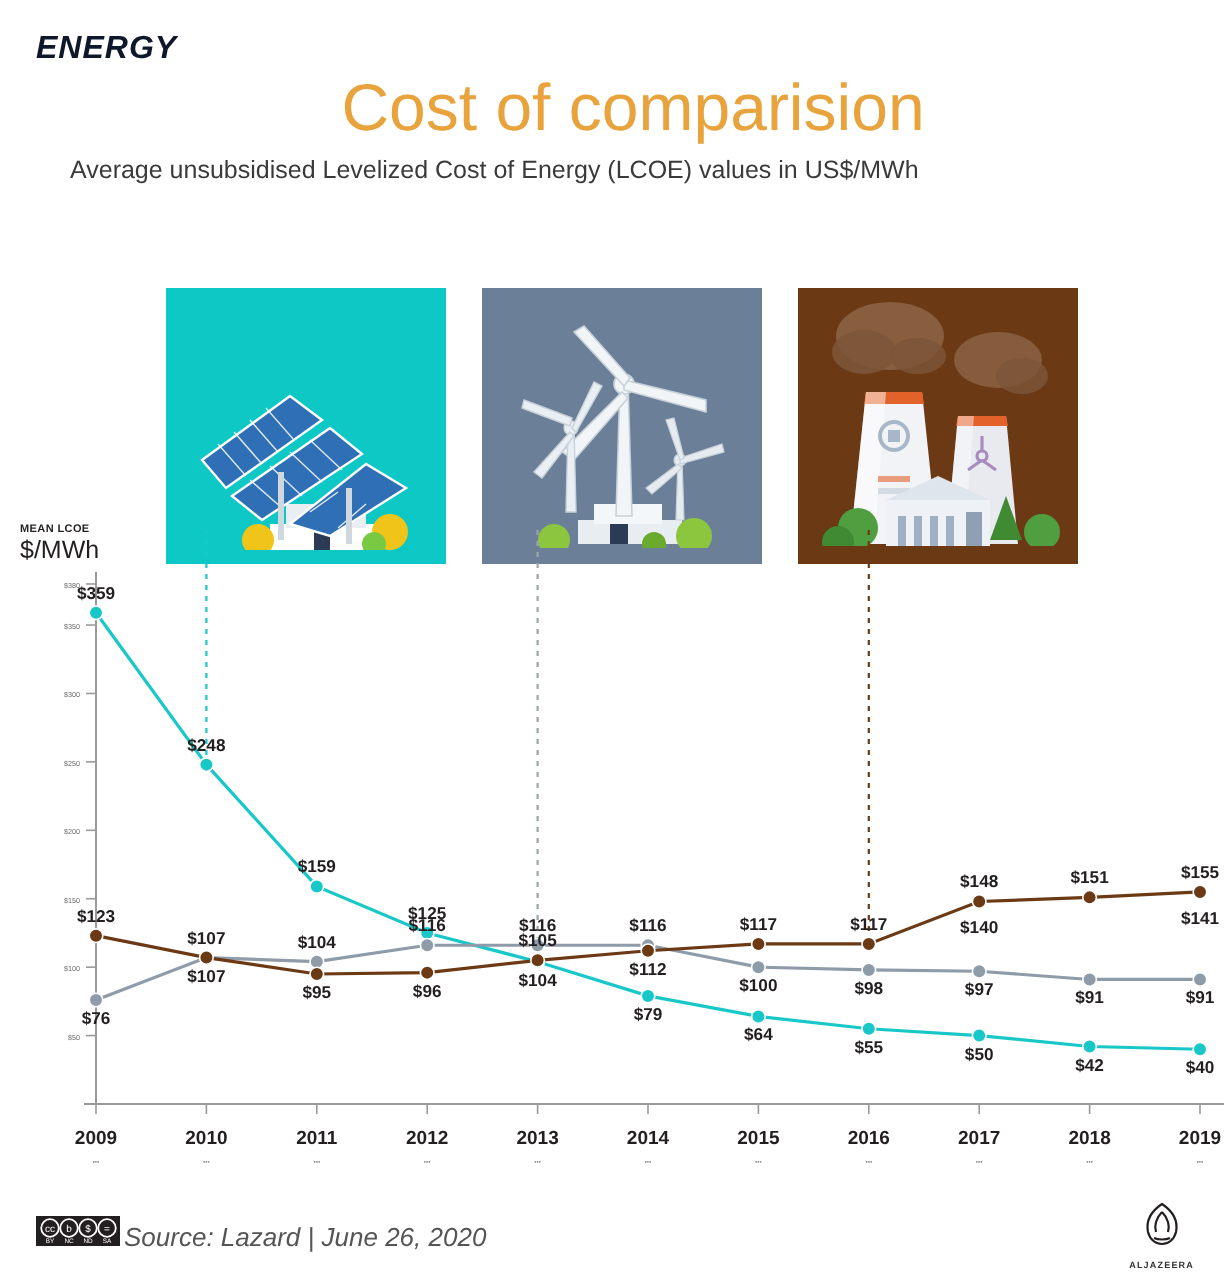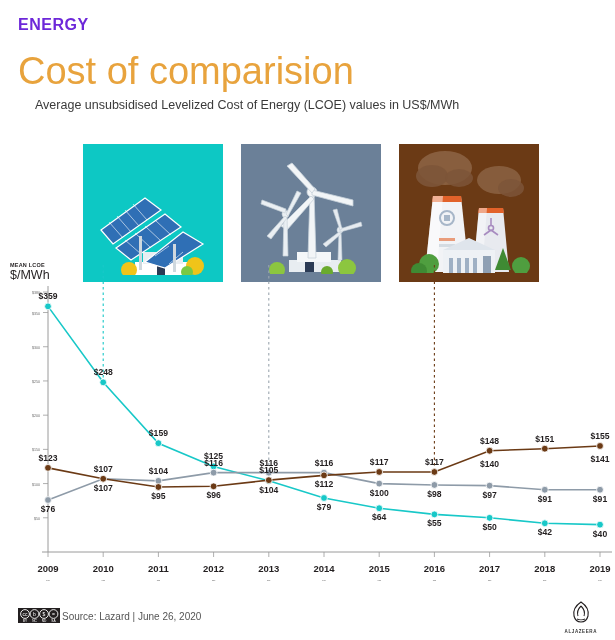--- a/index.html
+++ b/index.html
@@ -10,25 +10,25 @@
     font-family:"Liberation Sans", sans-serif;
     color:#231f20;
     overflow:hidden;
     position:relative;
   }
 
   
   .header { padding:16px 0 0 18px; }
   .kicker {
     font-size:16px; font-weight:bold; letter-spacing:.5px;
-    color:#6d28d9; line-height:1.1;
+    color:#0f172a; line-height:1.1;font-style:italic;
   }
   .title {
-    font-size:38px; color:#e8a33d; line-height:1.15;
-    margin-top:16px; font-weight:400;
+    font-size:33px; color:#e8a33d; line-height:1.15;
+    margin-top:1px; font-weight:400;text-align:center;
   }
   .sub1, .sub2 {
     font-size:12.5px; color:#3a3a3a; margin-top:7px; line-height:1.2;
   }
   .sub2 { margin-top:5px;margin-left:17px; }
 
   
   .panels { position:absolute; top:144px; left:0; width:615px; height:140px; }
   .panel {
     position:absolute; top:0; width:140px; height:138px;
@@ -48,21 +48,21 @@
   .axis-label .l2 { font-size:12.5px; font-weight:400; color:#231f20; margin-top:0px; }
 
   .plot { position:absolute; left:0; top:0; width:615px; height:330px; }
   .plot svg { display:block; }
 
   
   .footer { position:absolute; left:0; bottom:0; width:615px; height:44px; }
   .cc { position:absolute; left:18px; top:12px; }
   .source {
     position:absolute; left:62px; top:15px;
-    font-size:10px; color:#555;
+    font-size:13px; color:#555;font-style:italic;
   }
   .aj { position:absolute; right:18px; top:4px; text-align:center; }
   .aj-word { font-size:4.5px; font-weight:bold; letter-spacing:.6px; color:#333; margin-top:1px; }
 </style>
 </head>
 <body>
 
 <div class="header">
   <div class="kicker">ENERGY</div>
   <div class="title">Cost of comparision</div>

